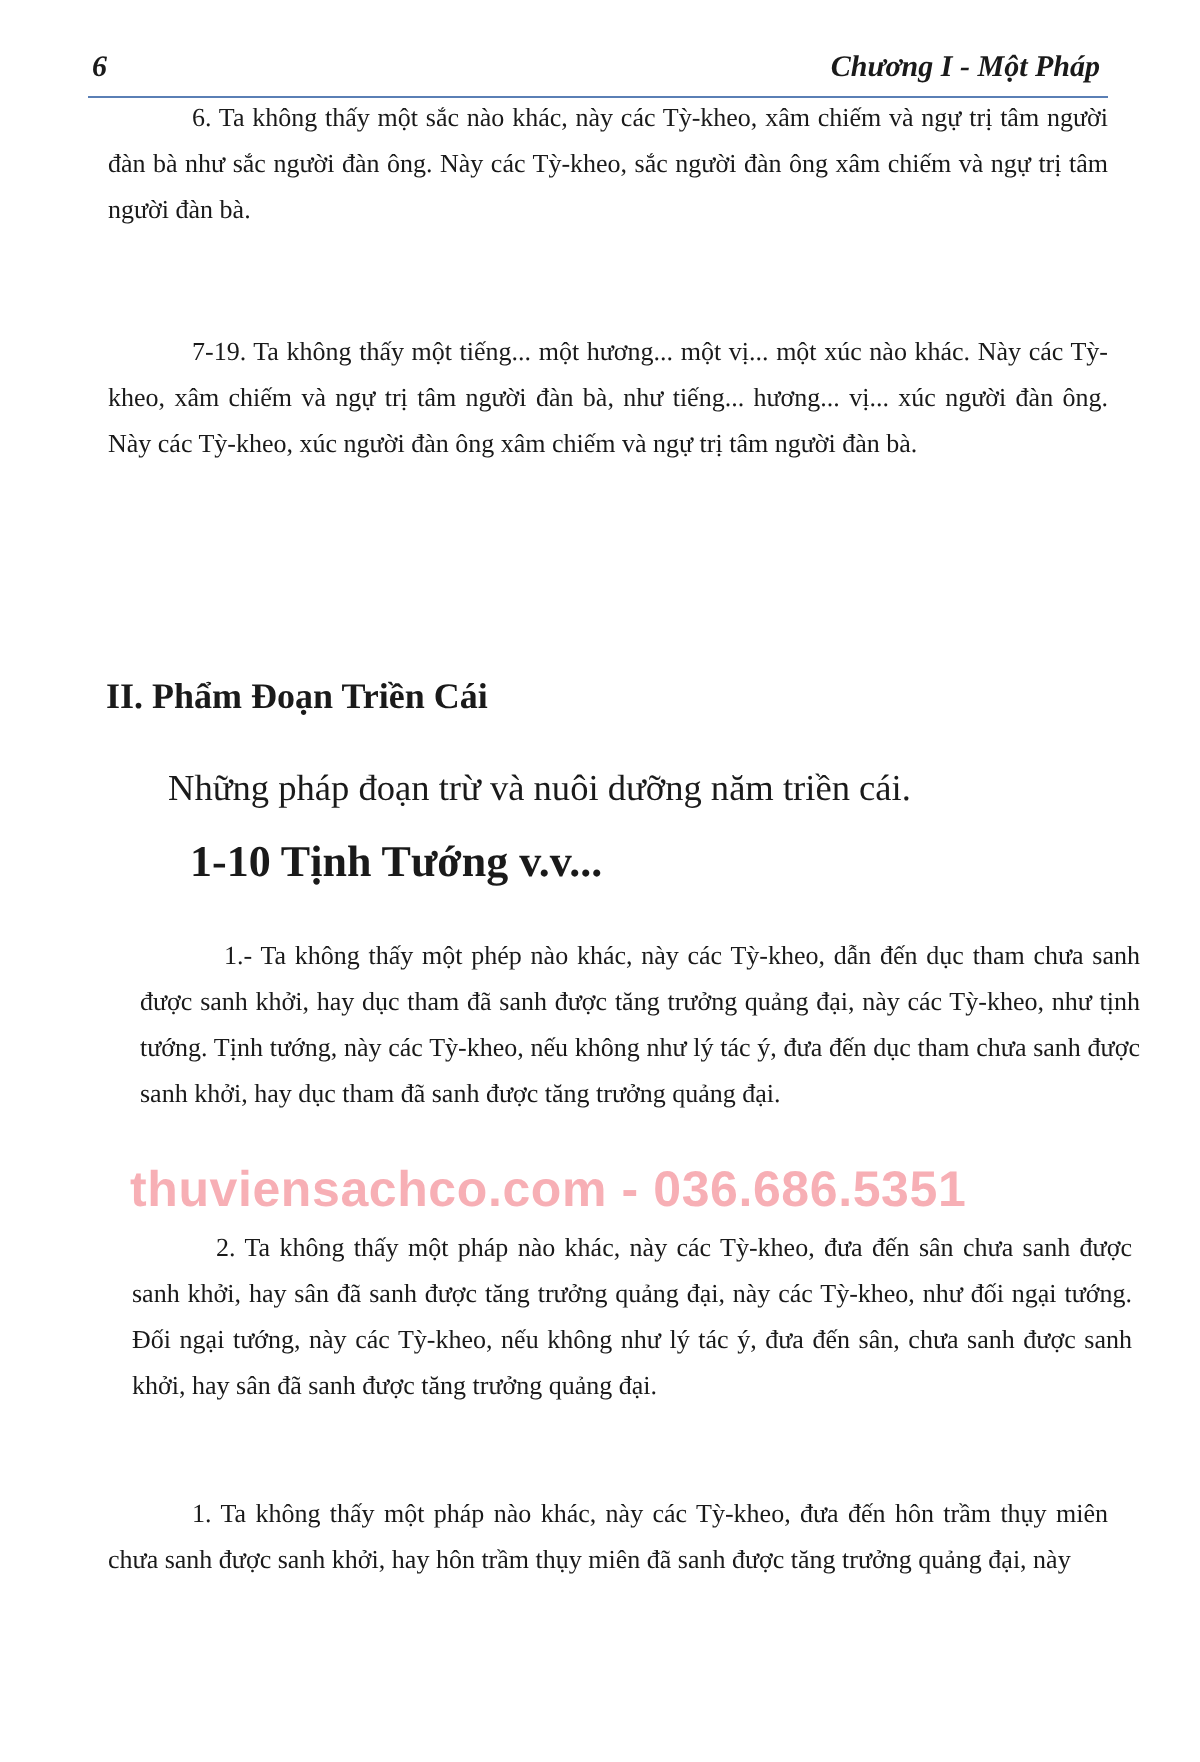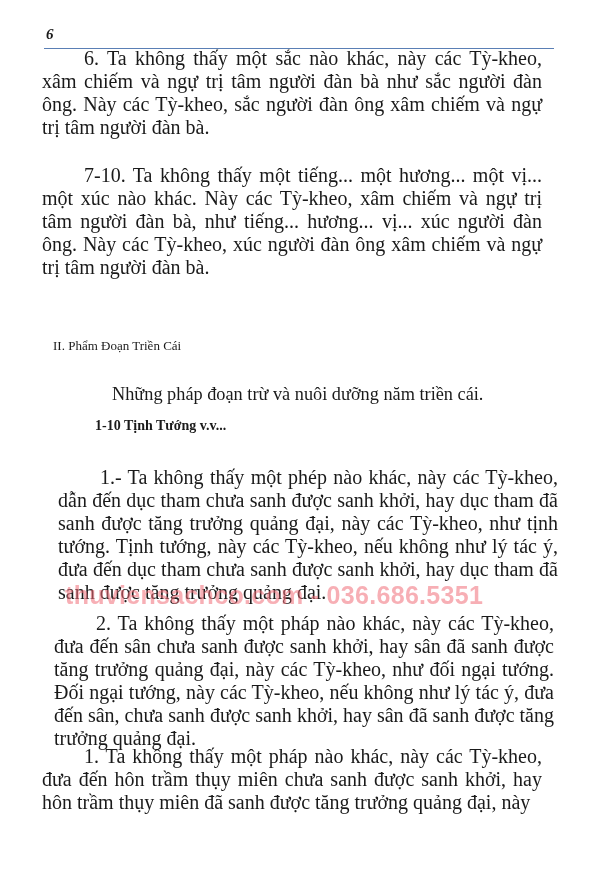--- a/index.html
+++ b/index.html
@@ -34,42 +34,42 @@
     .running-title {
       position: absolute;
       right: 4px;
       top: 0;
       font-size: 15px;
       font-weight: bold;
       font-style: italic;
     }
     .para {
       position: absolute;
-      left: 42px;
+      left: 54px;
       width: 500px;
-      font-size: 20px;
+      font-size: 13px;
       line-height: 23px;
       text-align: justify;
       text-indent: 42px;
     }
     .heading {
       position: absolute;
       left: 53px;
-      font-size: 13px;
-      font-weight: normal;
+      font-size: 18px;
+      font-weight: bold;
     }
     .subheading {
       position: absolute;
       left: 95px;
-      font-size: 14px;
+      font-size: 22px;
       font-weight: bold;
     }
     .intro {
       position: absolute;
-      left: 112px;
+      left: 84px;
       font-size: 18.3px;
       text-align: right;
     }
     .watermark {
       position: absolute;
       left: 65px;
       top: 581px;
       font-family: "Liberation Sans", "DejaVu Sans", sans-serif;
       font-weight: bold;
       font-size: 25px;
@@ -77,25 +77,26 @@
       color: rgba(240, 110, 120, 0.55);
       pointer-events: none;
       white-space: nowrap;
     }
   </style>
 </head>
 <body>
 
 <div class="page-header">
   <span class="page-number">6</span>
+  <span class="running-title">Chương I - Một Pháp</span>
 </div>
 
 <p class="para" style="top:47px; margin:0;">6. Ta không thấy một sắc nào khác, này các Tỳ-kheo, xâm chiếm và ngự trị tâm người đàn bà như sắc người đàn ông. Này các Tỳ-kheo, sắc người đàn ông xâm chiếm và ngự trị tâm người đàn bà.</p>
 
-<p class="para" style="top:164px; margin:0;">7-10. Ta không thấy một tiếng... một hương... một vị... một xúc nào khác. Này các Tỳ-kheo, xâm chiếm và ngự trị tâm người đàn bà, như tiếng... hương... vị... xúc người đàn ông. Này các Tỳ-kheo, xúc người đàn ông xâm chiếm và ngự trị tâm người đàn bà.</p>
+<p class="para" style="top:164px; margin:0;">7-19. Ta không thấy một tiếng... một hương... một vị... một xúc nào khác. Này các Tỳ-kheo, xâm chiếm và ngự trị tâm người đàn bà, như tiếng... hương... vị... xúc người đàn ông. Này các Tỳ-kheo, xúc người đàn ông xâm chiếm và ngự trị tâm người đàn bà.</p>
 
 <div class="heading" style="top:338px;">II. Phẩm Đoạn Triền Cái</div>
 
 <div class="intro" style="top:384px;">Những pháp đoạn trừ và nuôi dưỡng năm triền cái.</div>
 
 <div class="subheading" style="top:418px;">1-10 Tịnh Tướng v.v...</div>
 
 <p class="para" style="top:450px; margin:16px;">1.- Ta không thấy một phép nào khác, này các Tỳ-kheo, dẫn đến dục tham chưa sanh được sanh khởi, hay dục tham đã sanh được tăng trưởng quảng đại, này các Tỳ-kheo, như tịnh tướng. Tịnh tướng, này các Tỳ-kheo, nếu không như lý tác ý, đưa đến dục tham chưa sanh được sanh khởi, hay dục tham đã sanh được tăng trưởng quảng đại.</p>
 
 <p class="para" style="top:600px; margin:12px;">2. Ta không thấy một pháp nào khác, này các Tỳ-kheo, đưa đến sân chưa sanh được sanh khởi, hay sân đã sanh được tăng trưởng quảng đại, này các Tỳ-kheo, như đối ngại tướng. Đối ngại tướng, này các Tỳ-kheo, nếu không như lý tác ý, đưa đến sân, chưa sanh được sanh khởi, hay sân đã sanh được tăng trưởng quảng đại.</p>

